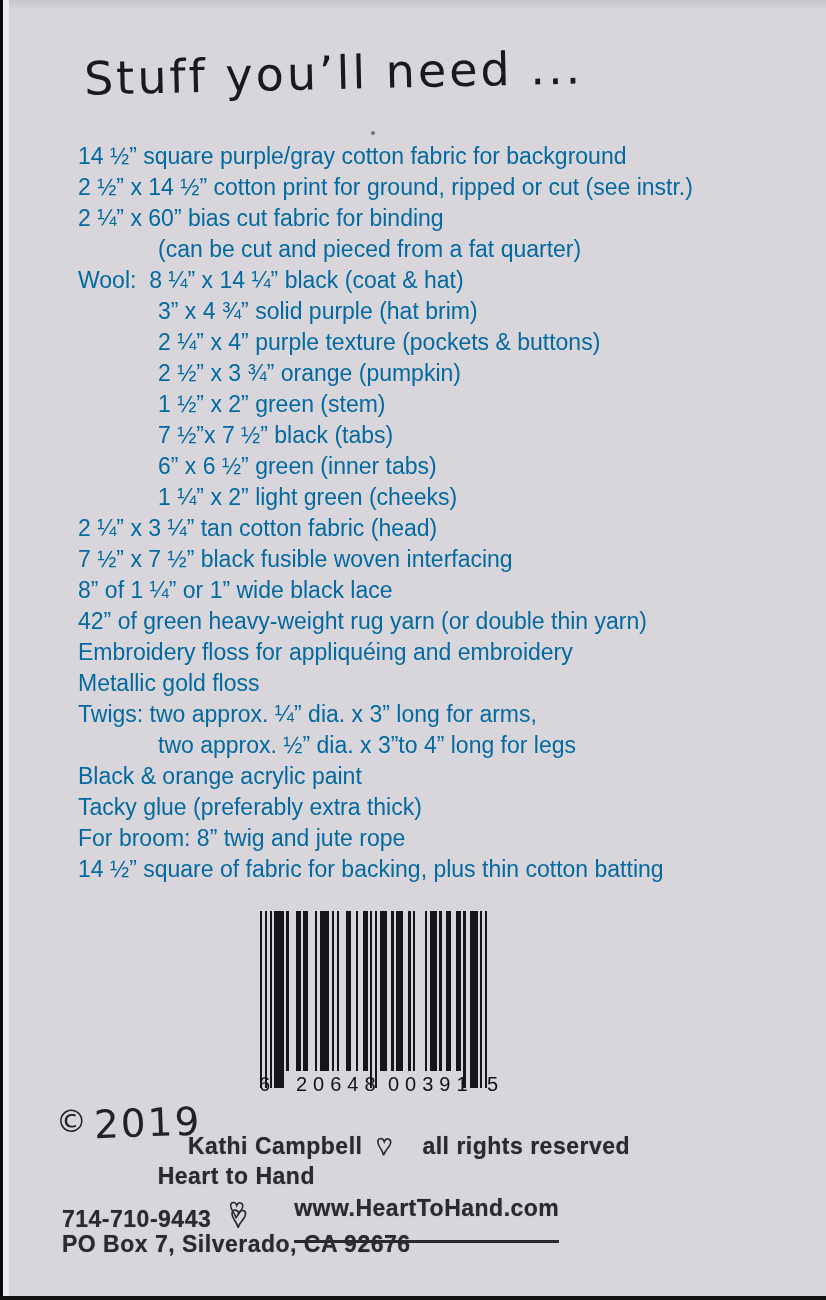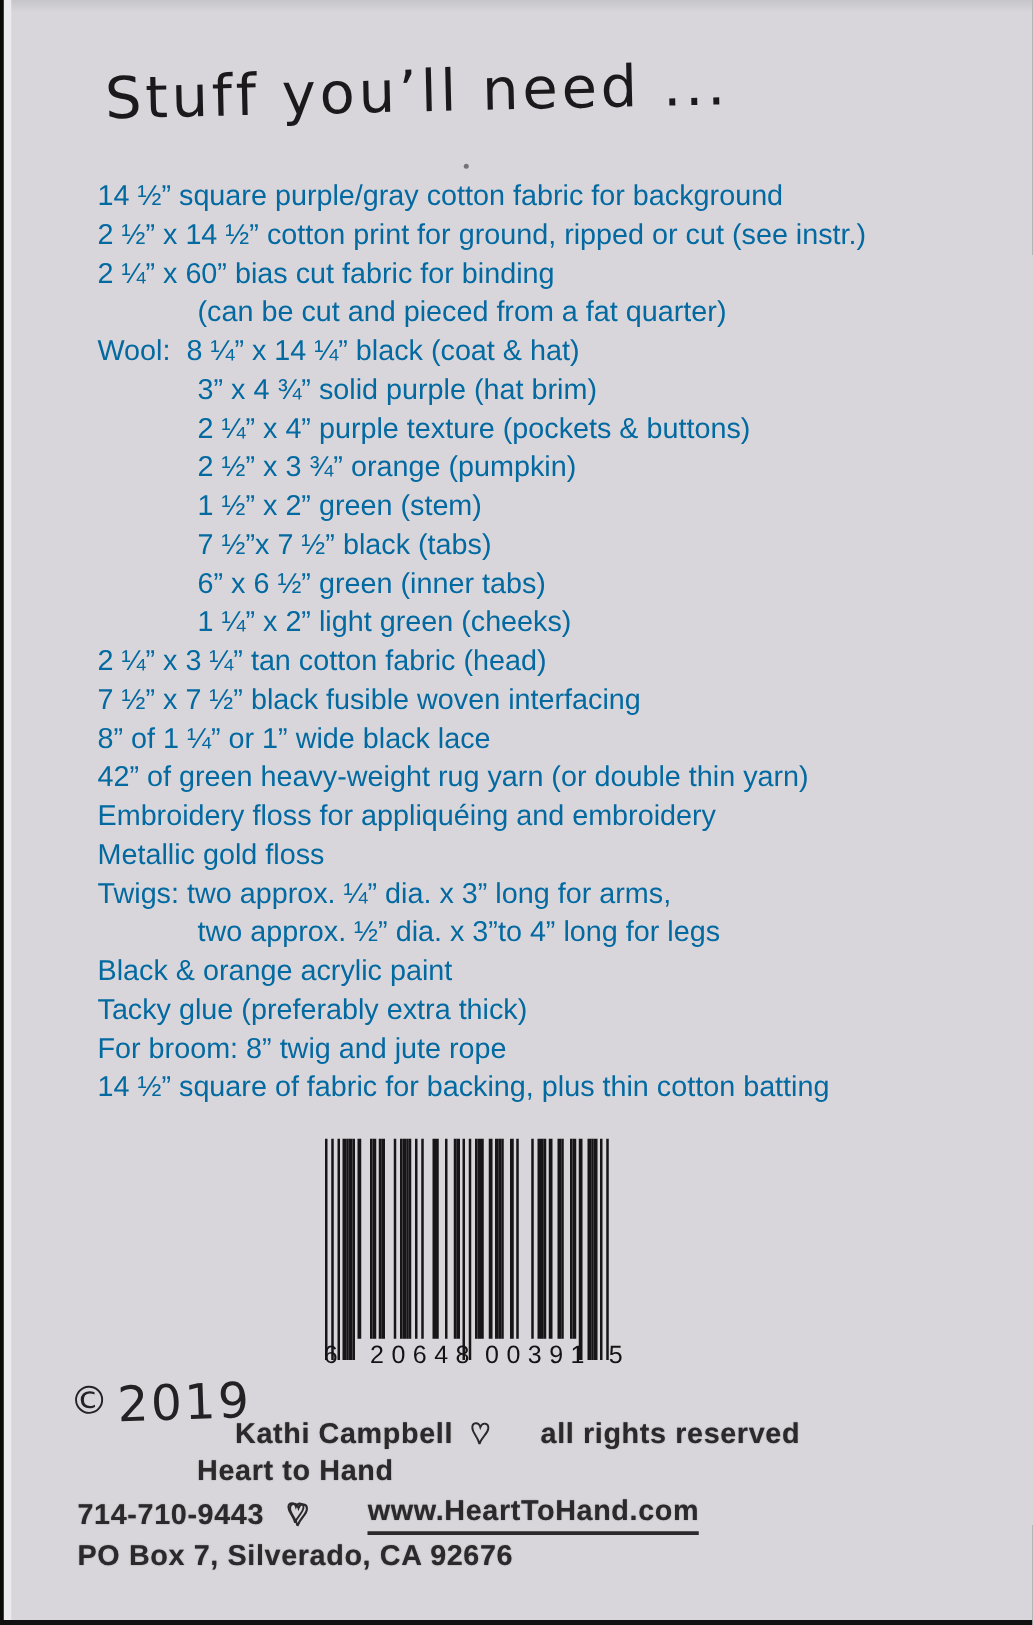--- a/index.html
+++ b/index.html
@@ -73,25 +73,25 @@
     font-family:"DejaVu Sans",sans-serif;
     color:#232124;display:flex;align-items:flex-start;gap:7px;
     transform:rotate(-2deg);
   }
   .copyright .c-sym{font-size:31px;line-height:1;}
   .copyright .c-year{font-size:39px;line-height:1;letter-spacing:2px;}
   .f-row{position:absolute;display:flex;align-items:center;font-size:23px;}
   .f-row1{left:188px;top:1133px;gap:13px;}
   .f-row2{left:62px;top:1163px;gap:9px;flex-direction:column;}
   .f-row3{left:62px;top:1195px;gap:18px;}
-  .rights{margin-left:26px;}
+  .rights{margin-left:16px;}
   .url{
     margin-left:28px;
     border-bottom:3px solid var(--stamp);
-    padding-bottom:3px;
+    padding-bottom:18px;
   }
   .heart{flex:0 0 auto;transform:rotate(3deg);}
 </style>
 </head>
 <body>
 
 <div class="page">
 
   <div class="edge-top"></div>
   <div class="edge-left-light"></div>

